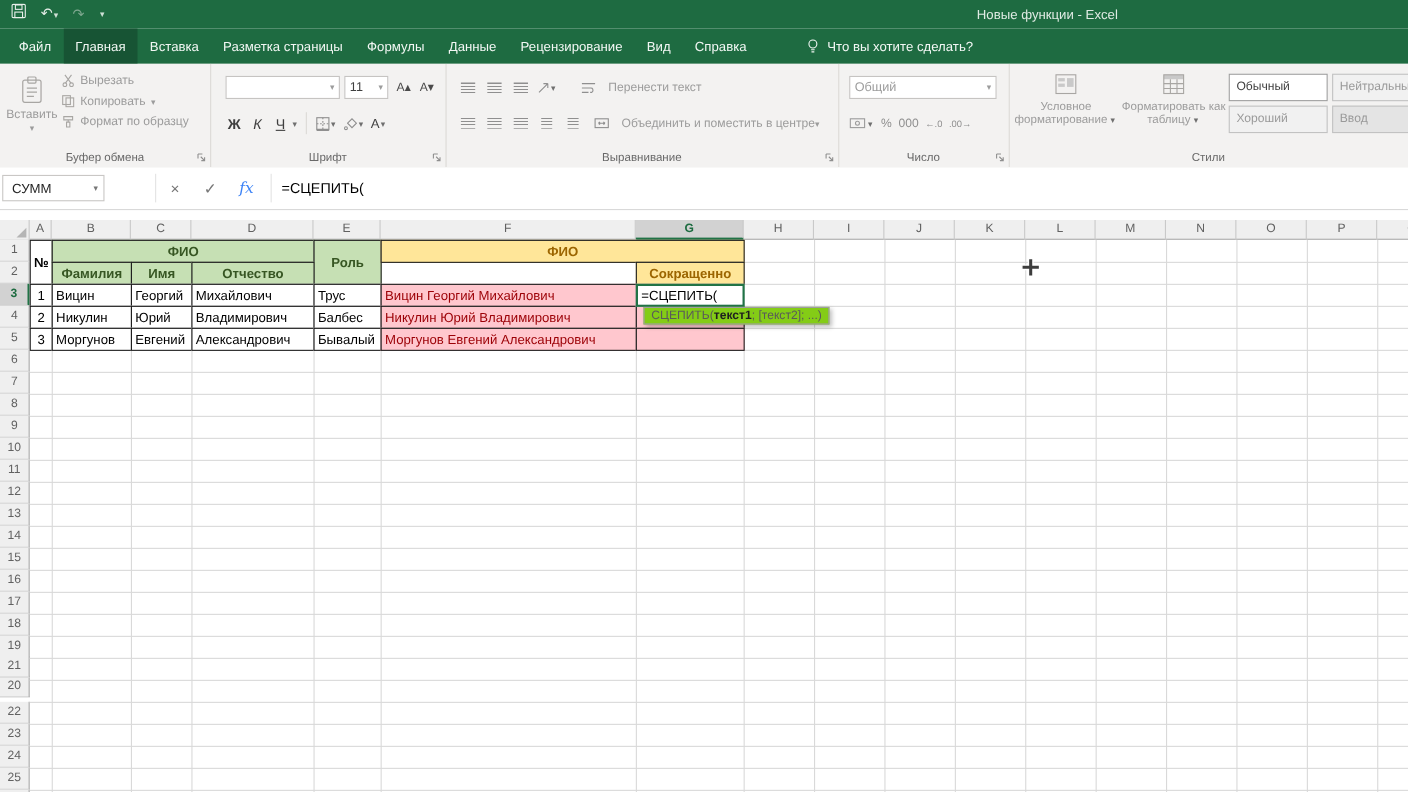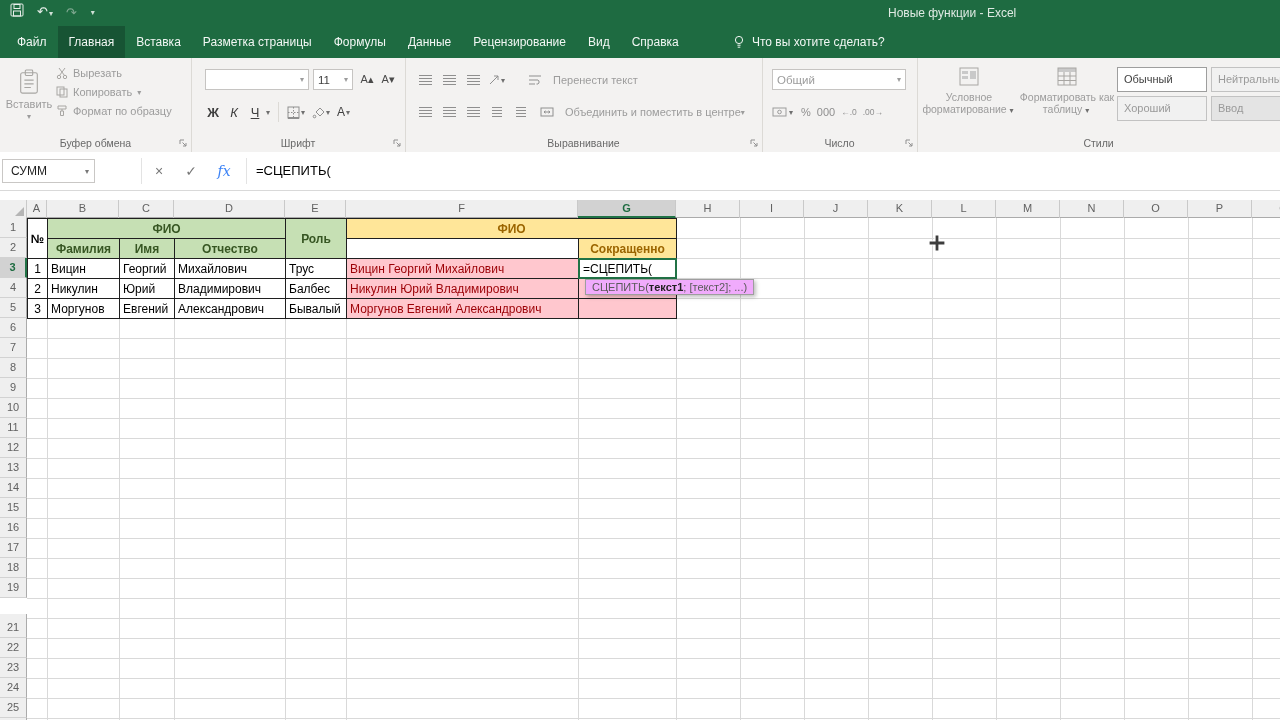--- a/index.html
+++ b/index.html
@@ -100,21 +100,21 @@
   .hline{position:absolute;left:27px;right:0;height:1px;background:#D9D9D9;}
   .cell{position:absolute;box-sizing:border-box;border:1px solid #1F1F1F;font-size:12px;display:flex;align-items:center;white-space:nowrap;overflow:hidden;z-index:2;background:#fff;padding:0 3px;}
   .s-numhdr{justify-content:center;font-weight:700;}
   .s-num{justify-content:center;}
   .s-plain{justify-content:flex-start;}
   .s-green{background:#C6E0B4;color:#375623;font-weight:700;justify-content:center;}
   .s-orange{background:#FFE699;color:#9C6500;font-weight:700;justify-content:center;}
   .s-bad{background:#FFC7CE;color:#9C0006;justify-content:flex-start;}
   .s-edit{background:#fff;color:#000;justify-content:flex-start;border:2px solid #217346;z-index:4;}
   
-  .tooltip{position:absolute;left:585px;top:279px;z-index:10;background:#f0abfc;border:1px solid #9E9E9E;box-shadow:2px 2px 4px rgba(0,0,0,.25);padding:1px 6px;font-size:11px;color:#5A5A5A;white-space:nowrap;}
+  .tooltip{position:absolute;left:585px;top:279px;z-index:10;background:#84cc16;border:1px solid #9E9E9E;box-shadow:2px 2px 4px rgba(0,0,0,.25);padding:1px 6px;font-size:11px;color:#5A5A5A;white-space:nowrap;}
   .tooltip b{color:#1F1F1F;}
   .cursor{position:absolute;left:928px;top:234px;z-index:20;pointer-events:none;}
 </style>
 </head>
 <body>
 
 <div class="app">
 
   <div class="titlebar">
     <div class="qat">
@@ -395,21 +395,21 @@
       <div class="rowhdr" style="top: 218px;">11</div>
       <div class="rowhdr" style="top: 238px;">12</div>
       <div class="rowhdr" style="top: 258px;">13</div>
       <div class="rowhdr" style="top: 278px;">14</div>
       <div class="rowhdr" style="top: 298px;">15</div>
       <div class="rowhdr" style="top: 318px;">16</div>
       <div class="rowhdr" style="top: 338px;">17</div>
       <div class="rowhdr" style="top: 358px;">18</div>
       <div class="rowhdr" style="top: 378px;">19</div>
       <div class="rowhdr" style="top: 398px; margin-top: 16px;">20</div>
-      <div class="rowhdr" style="top: 418px;">21</div>
+      <div class="rowhdr" style="top: 396px;">21</div>
       <div class="rowhdr" style="top: 438px;">22</div>
       <div class="rowhdr" style="top: 458px;">23</div>
       <div class="rowhdr" style="top: 478px;">24</div>
       <div class="rowhdr" style="top: 498px;">25</div>
       <div class="rowhdr" style="top: 518px;">26</div>
       <div class="vline" style="left: 47px;"></div>
       <div class="vline" style="left: 119px;"></div>
       <div class="vline" style="left: 174px;"></div>
       <div class="vline" style="left: 285px;"></div>
       <div class="vline" style="left: 346px;"></div>

